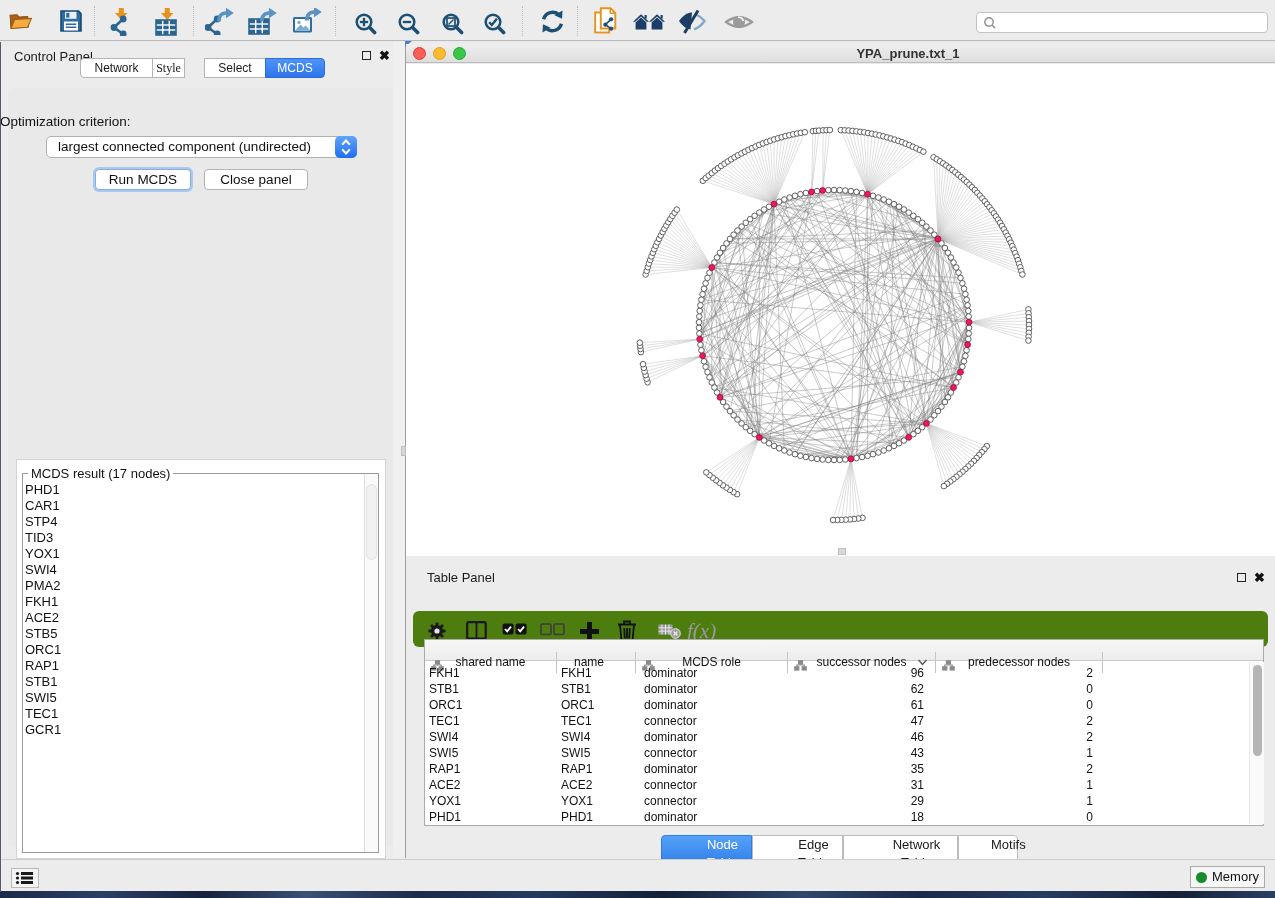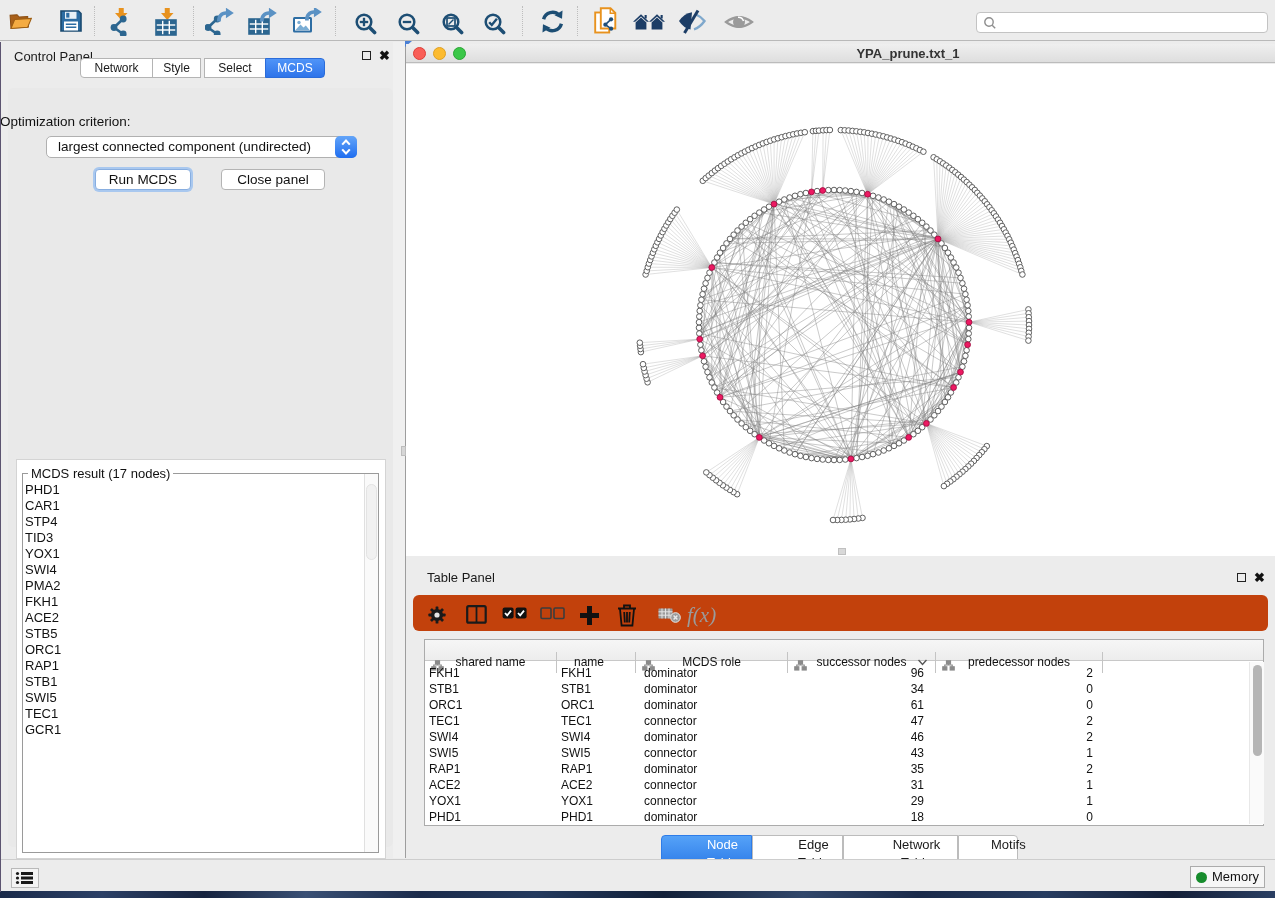--- a/index.html
+++ b/index.html
@@ -14,33 +14,33 @@
   #searchbox { position:absolute; left:976px; top:12px; width:292px; height:21px; background:#fff; border:1px solid #c3c3c3; border-radius:4px; }
 
   
   #cp-title { left:14px; top:49px; font-size:13px; color:#1a1a1a; }
   #cp-float { left:362px; top:51px; width:9px; height:9px; border:1.5px solid #222; }
   #cp-close { left:379px; top:48px; font-size:13px; color:#111; font-weight:bold; }
   #cp-body { left:8px; top:88px; width:385px; height:759px; background:#e9e9e9; border-radius:5px; }
   .tab { position:absolute; top:58px; height:20px; background:#fff; border:1px solid #b4b4b4; color:#1a1a1a;
          font-size:12px; text-align:center; line-height:19px; }
   #tab-network { left:80px;  width:73px; border-radius:4px 0 0 4px; }
-  #tab-style   { left:152px; width:49px; }
+  #tab-style   { left:152px; width:33px;font-family:Liberation Serif, serif; }
   #tab-select  { left:204px; width:62px; }
   #tab-mcds    { left:265px; width:60px; border-radius:0 4px 4px 0; background:linear-gradient(#4f94f8,#2e74ea); border-color:#2b6cd9; color:#fff; }
   #opt-label { left:0px; top:114px; width:400px; text-align:left; font-size:13.5px; color:#111; }
   #dropdown { left:46px; top:136px; width:311px; height:22px; background:#fff; border:1px solid #b0b0b0; border-radius:5px;
               font-size:13.5px; color:#111; line-height:20px; }
   #dd-text { position:absolute; left:11px; top:0px; }
   #dd-btn { position:absolute; right:-1px; top:-1px; width:22px; height:22px; border-radius:5px;
             background:linear-gradient(#63a5f9,#1f6ef0); }
   #btn-run { left:95px; top:169px; width:96px; height:21px; background:#fff; border:1px solid #88aee0; border-radius:4px;
              box-shadow:0 0 0 2px #a9c8ef; font-size:13.5px; color:#111; text-align:center; line-height:19px; }
   #btn-close { left:204px; top:169px; width:104px; height:21px; background:#fff; border:1px solid #b4b4b4; border-radius:4px;
-             font-size:13.5px; color:#111; text-align:center; line-height:19px;margin-left:17px; }
+             font-size:13.5px; color:#111; text-align:center; line-height:19px; }
   #mcds-outer { left:16px; top:459px; width:370px; height:400px; background:#fff; border:1px solid #d4d4d4; }
   #mcds-group { position:absolute; left:5px; top:13px; right:6px; bottom:5px; border:1px solid #9a9a9a; }
   #mcds-label { position:absolute; left:5px; top:-8px; background:#fff; padding:0 3px; font-size:13px; color:#111; z-index:3; }
   #mcds-list { position:absolute; left:0px; top:1px; right:14px; bottom:1px; background:#fff; font-size:13px; color:#111; padding-top:7px; }
   #mcds-list div { height:16px; line-height:16px; padding-left:2px; }
   #mcds-sb { position:absolute; right:0; top:0; bottom:0; width:14px; background:#fafafa; border-left:1px solid #e0e0e0; }
   #mcds-thumb { position:absolute; left:1px; right:1px; top:10px; height:76px; background:#f1f1f1; border:1px solid #e3e3e3; border-radius:6px; }
 
   
   #vdiv { left:393px; top:42px; width:13px; height:816px; background:#f0f0f0; border-right:1px solid #9d9d9d; }
@@ -52,21 +52,21 @@
   #net-title span.t { position:absolute; left:402px; width:200px; text-align:center; top:2px; font-size:13px; font-weight:bold; color:#333; }
   .tl { position:absolute; top:2.5px; width:13px; height:13px; border-radius:50%; }
   #net-canvas { left:406px; top:64px; width:869px; height:492px; background:#fff; }
   #net-grip { left:838px; top:548px; width:8px; height:7px; background:#d8d8d8; border:1px solid #c0c0c0; }
 
   
   #tp { left:406px; top:566px; width:869px; height:292px; background:#ececec; }
   #tp-title { position:absolute; left:21px; top:4px; font-size:13px; color:#1a1a1a; }
   #tp-float { position:absolute; left:831px; top:7px; width:9px; height:9px; border:1.5px solid #222; }
   #tp-close { position:absolute; left:848px; top:4px; font-size:13px; color:#111; font-weight:bold; }
-  #tp-toolbar { position:absolute; left:7px; top:29px; width:855px; height:36px; background:#c2410c; border-radius:6px; }
+  #tp-toolbar { position:absolute; left:7px; top:45px; width:855px; height:36px; background:#4d7c0f; border-radius:6px; }
   #tp-table { position:absolute; left:18px; top:73px; width:840px; height:187px; background:#fff; border:1px solid #ababab; }
   #tp-header { position:absolute; left:0; top:0; width:838px; height:21px; background:linear-gradient(#f6f6f6,#ededed); border-bottom:1px solid #c8c8c8; font-size:12px; color:#111; }
   .hcell { position:absolute; top:12px; height:21px; border-right:1px solid #c4c4c4; text-align:center; line-height:21px; }
   #tp-rows { position:absolute; left:0; top:20px; width:822px; font-size:12px; color:#111; }
   .trow { position:absolute; height:16px; line-height:16px; width:100%; }
   .c0 { position:absolute; left:4px; } .c1 { position:absolute; left:136px; }
   .c2 { position:absolute; left:219px; } .c3 { position:absolute; width:90px; left:409px; text-align:right; }
   .c4 { position:absolute; width:90px; left:578px; text-align:right; }
   #tp-sb { position:absolute; left:824px; top:22px; width:15px; bottom:1px; background:#fafafa; border-left:1px solid #e8e8e8; }
   #tp-thumb { position:absolute; left:3px; width:9px; top:3px; height:91px; background:#b5b5b5; border-radius:4.5px; }
@@ -1167,21 +1167,21 @@
           <span class="c0">FKH1</span>
           <span class="c1">FKH1</span>
           <span class="c2">dominator</span>
           <span class="c3">96</span>
           <span class="c4">2</span>
         </div>
 <div class="trow" style="top:21px">
           <span class="c0">STB1</span>
           <span class="c1">STB1</span>
           <span class="c2">dominator</span>
-          <span class="c3">34</span>
+          <span class="c3">62</span>
           <span class="c4">0</span>
         </div>
 <div class="trow" style="top:37px">
           <span class="c0">ORC1</span>
           <span class="c1">ORC1</span>
           <span class="c2">dominator</span>
           <span class="c3">61</span>
           <span class="c4">0</span>
         </div>
 <div class="trow" style="top:53px">

